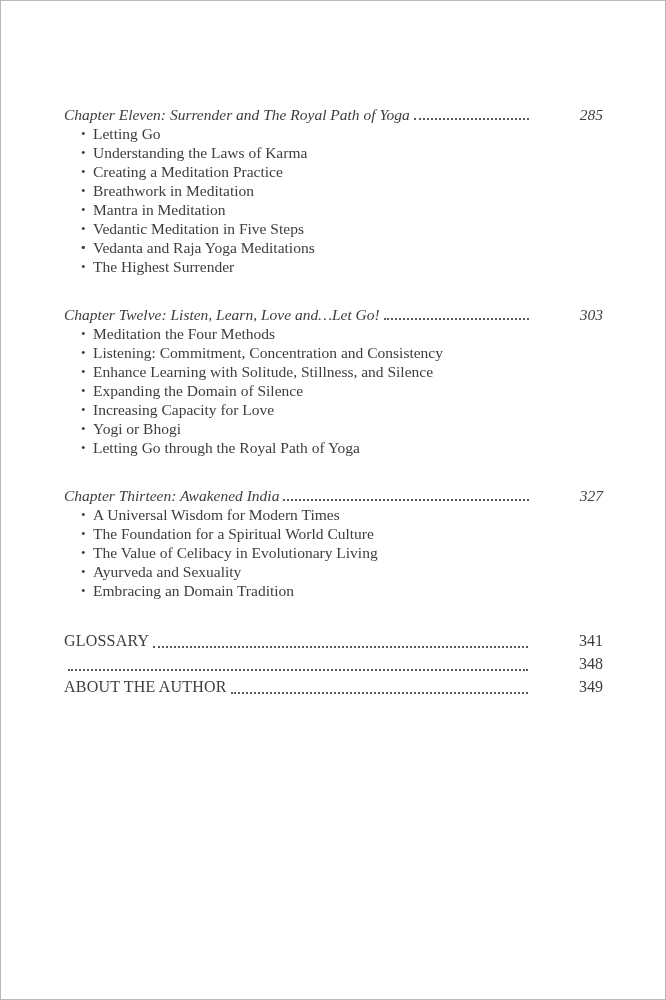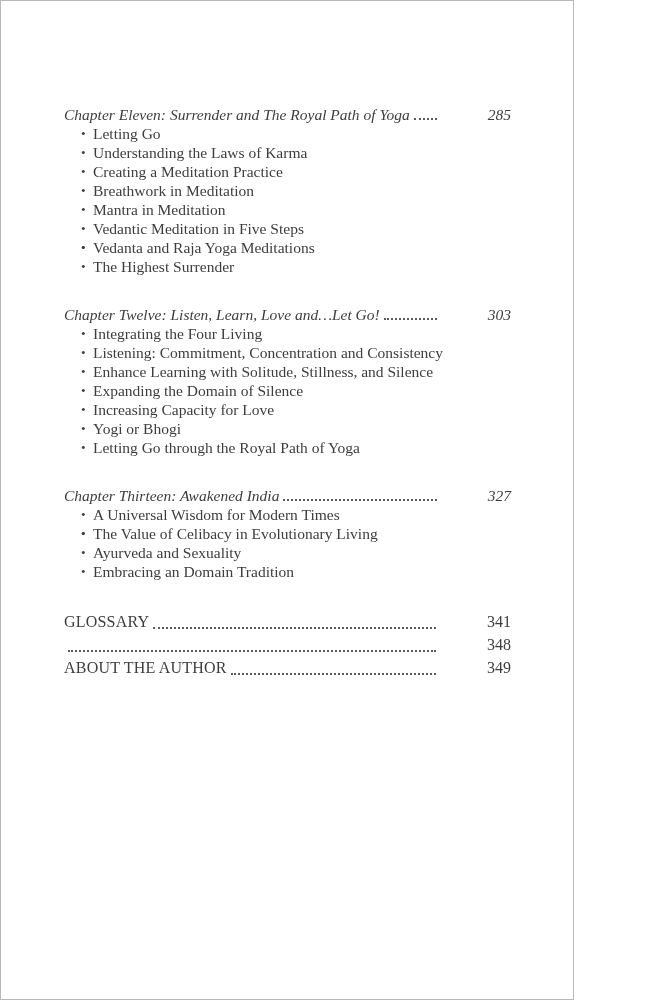--- a/index.html
+++ b/index.html
@@ -1,18 +1,18 @@
 <!DOCTYPE html>
 <html><head>
 <meta charset="utf-8">
 <style>
   html, body { margin: 0; padding: 0; background: #ffffff; }
   .page {
     position: relative;
-    width: 574px;
+    width: 666px;
     height: 1000px;
     box-sizing: border-box;
     background: #ffffff;
     border: 1px solid #b8b8b8;
     font-family: "Liberation Serif", "DejaVu Serif", serif;
     color: #3d3d3d;
     overflow: hidden;
   }
   .content {
     position: absolute;
@@ -98,39 +98,39 @@
       </ul>
     </div>
 
     <div class="section">
       <div class="toc-row">
         <span class="chapter-title">Chapter Twelve: Listen, Learn, Love and…Let Go!</span>
         <span class="leader"></span>
         <span class="pagenum">303</span>
       </div>
       <ul class="topics">
-        <li><span class="bullet">•</span><span>Integrating the Four Living</span></li>
+        <li><span class="bullet">•</span><span>Meditation the Four Methods</span></li>
         <li><span class="bullet">•</span><span>Listening: Commitment, Concentration and Consistency</span></li>
         <li><span class="bullet">•</span><span>Enhance Learning with Solitude, Stillness, and Silence</span></li>
         <li><span class="bullet">•</span><span>Expanding the Domain of Silence</span></li>
         <li><span class="bullet">•</span><span>Increasing Capacity for Love</span></li>
         <li><span class="bullet">•</span><span>Yogi or Bhogi</span></li>
         <li><span class="bullet">•</span><span>Letting Go through the Royal Path of Yoga</span></li>
       </ul>
     </div>
 
     <div class="section">
       <div class="toc-row">
         <span class="chapter-title">Chapter Thirteen: Awakened India</span>
         <span class="leader"></span>
         <span class="pagenum">327</span>
       </div>
       <ul class="topics">
         <li><span class="bullet">•</span><span>A Universal Wisdom for Modern Times</span></li>
-        <li><span class="bullet">•</span></li>
+        <li><span class="bullet">•</span><span>The Foundation for a Spiritual World Culture</span></li>
         <li><span class="bullet">•</span><span>The Value of Celibacy in Evolutionary Living</span></li>
         <li><span class="bullet">•</span><span>Ayurveda and Sexuality</span></li>
         <li><span class="bullet">•</span><span>Embracing an Domain Tradition</span></li>
       </ul>
     </div>
 
     <div class="back-matter">
       <div class="back-row">
         <span class="back-title">GLOSSARY</span>
         <span class="leader"></span>

